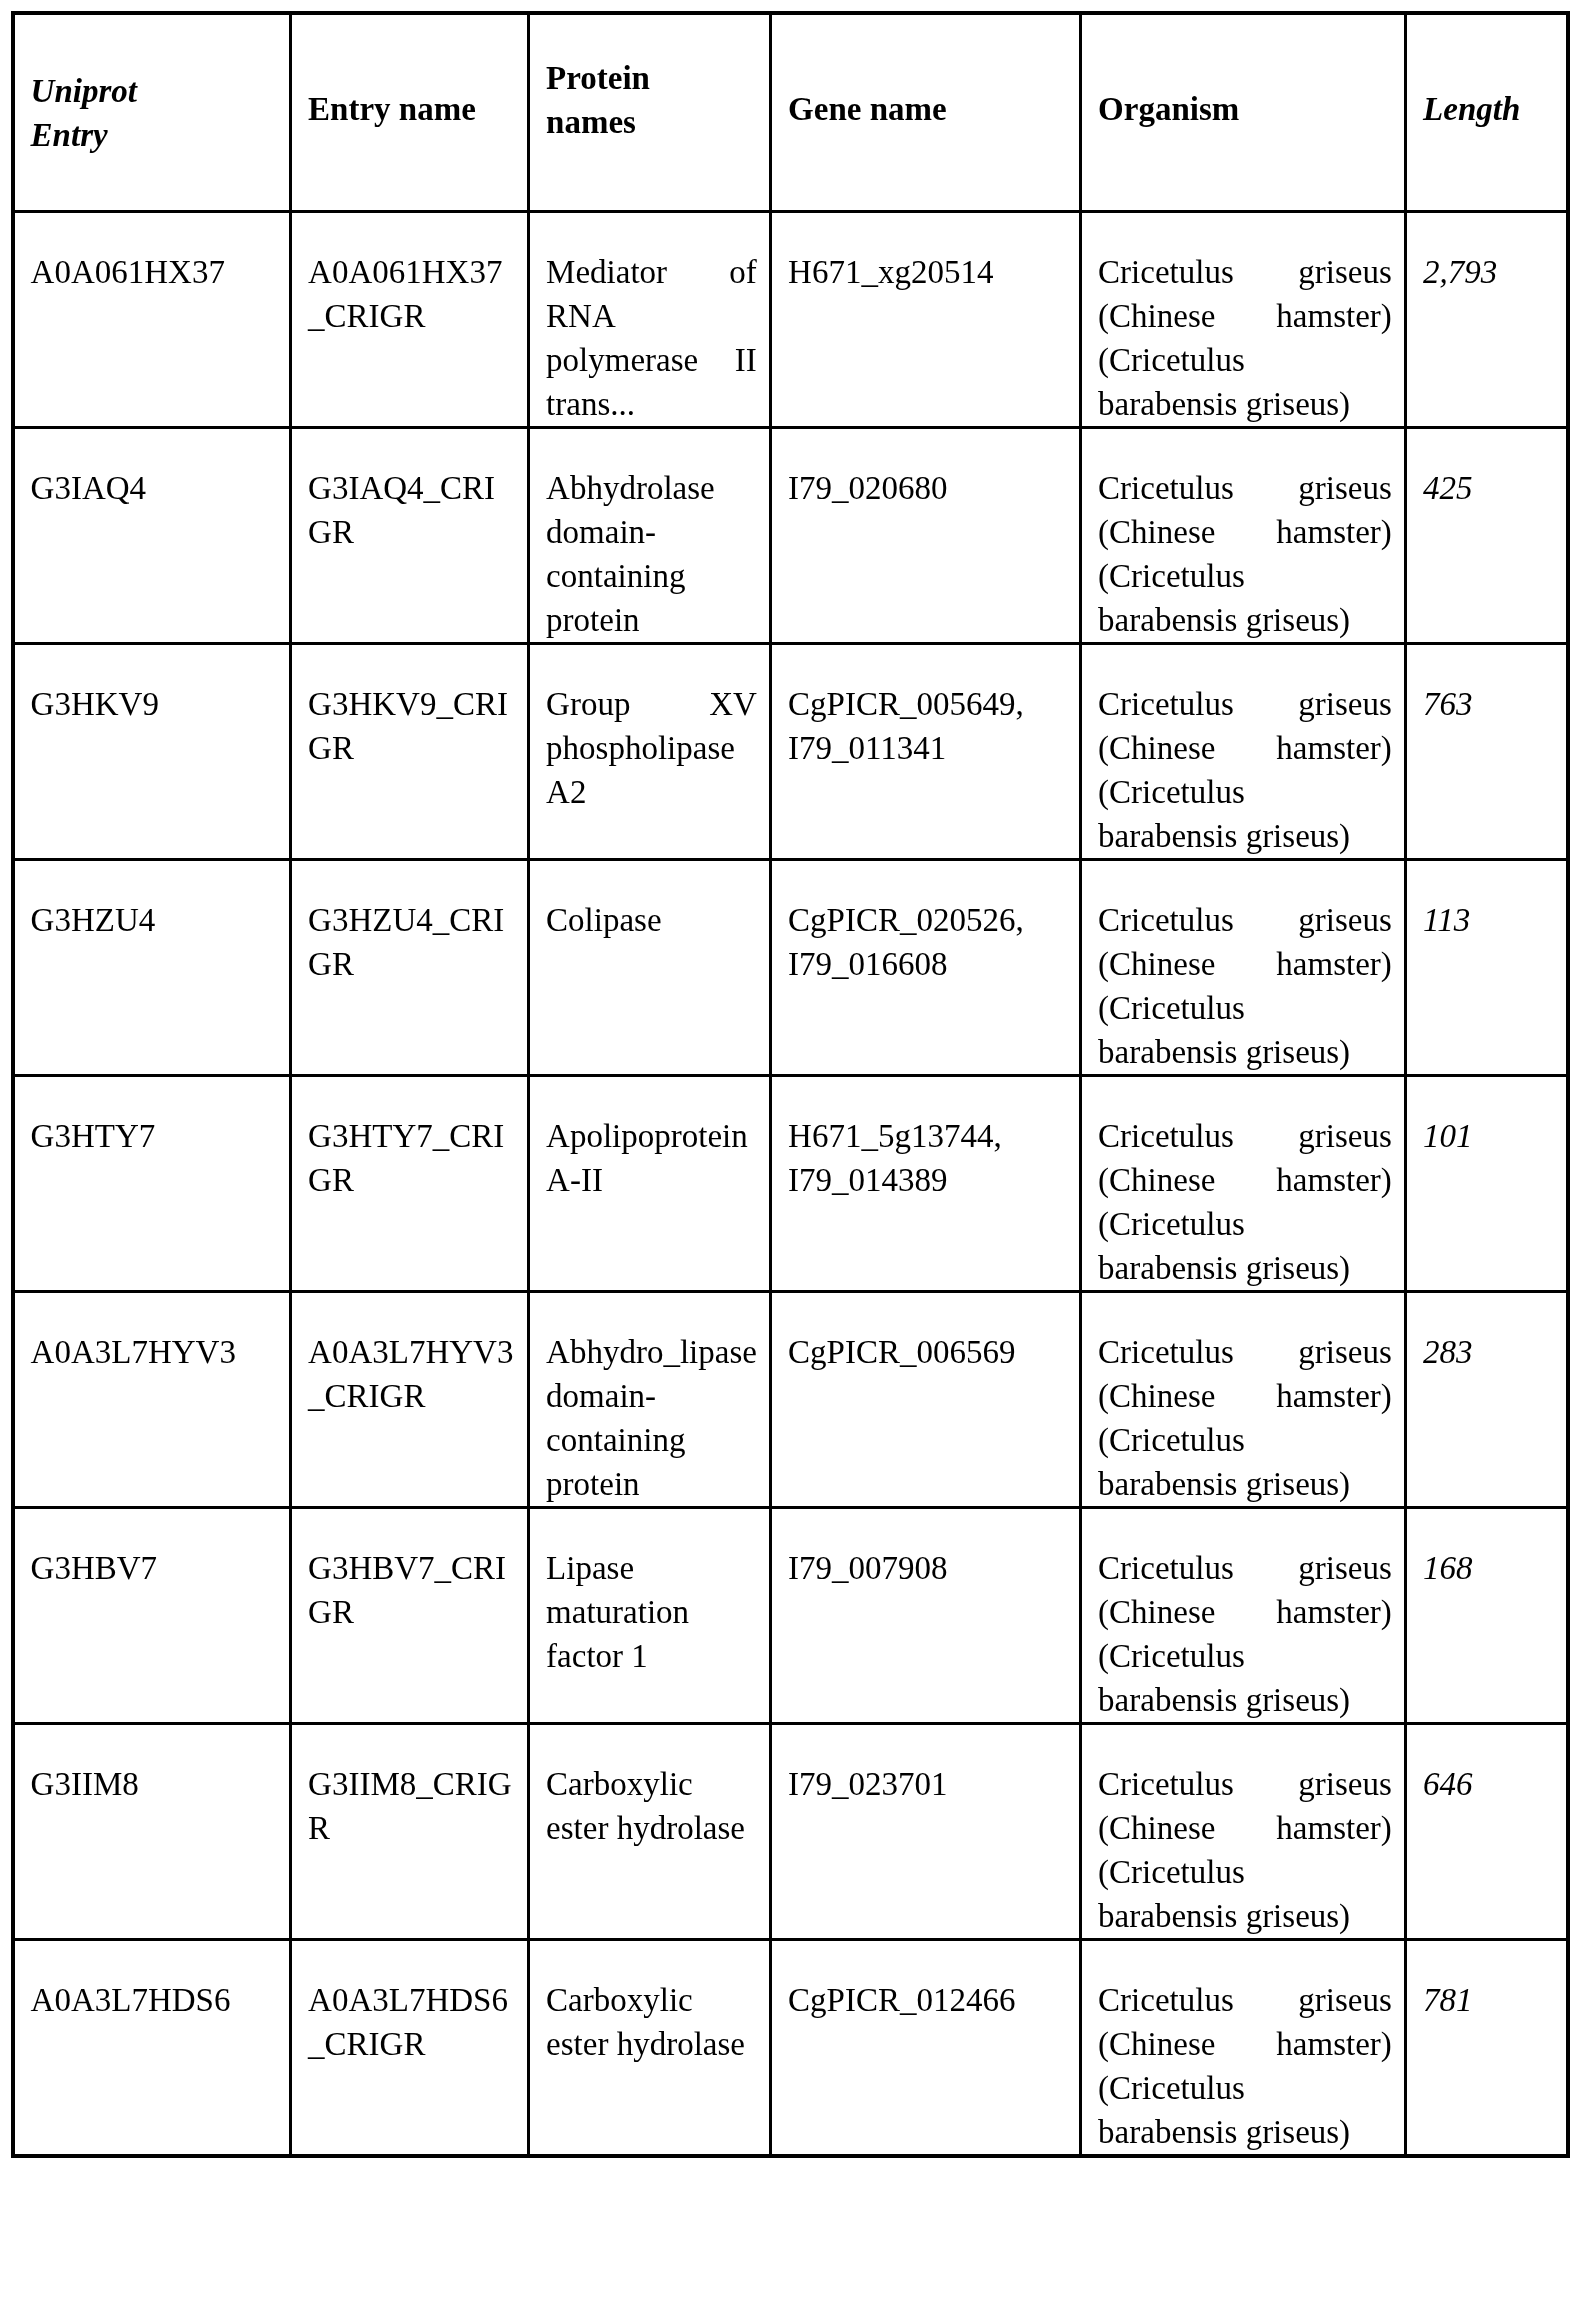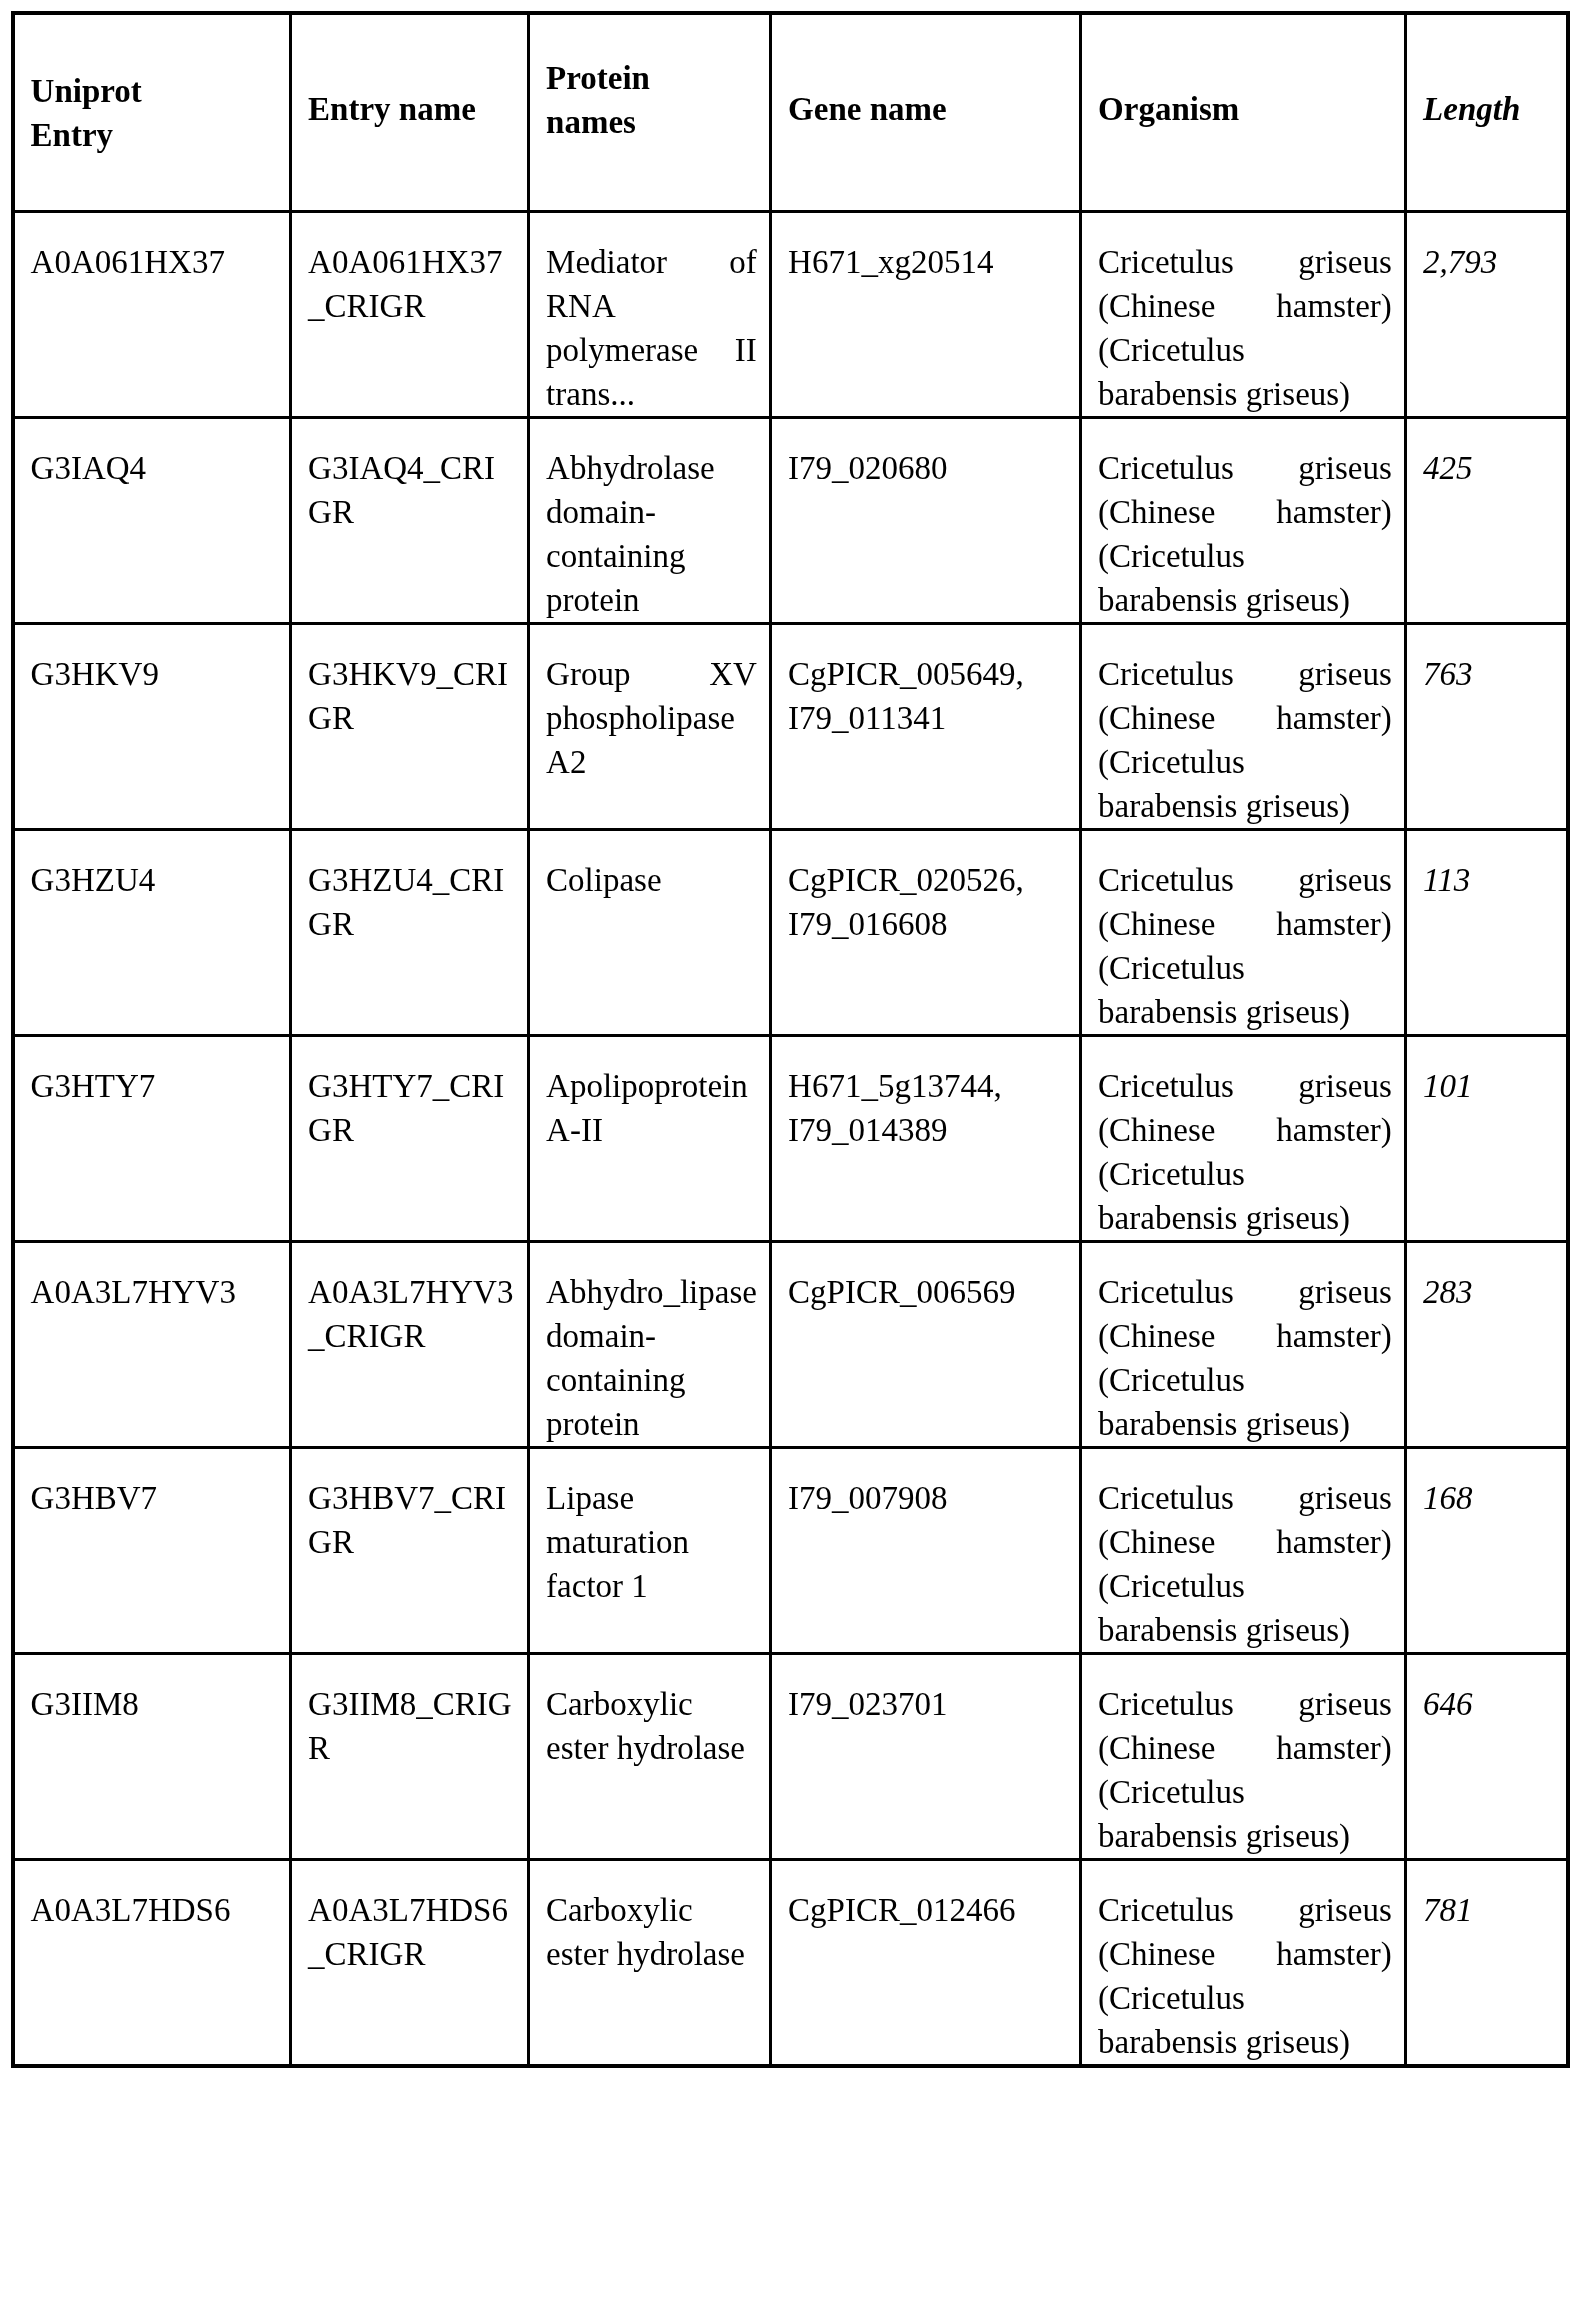--- a/index.html
+++ b/index.html
@@ -22,21 +22,21 @@
   }
   .tbl th {
     font-weight: bold;
     text-align: left;
     vertical-align: middle;
     height: 195px;
     padding-top: 0;
   }
   .tbl th .hd { display: block; margin-top: -5.3px; }
   .tbl tr.hdr-row th { border-top-width: 4.4px; }
-  .tbl td { height: 202px; padding-top: 27px; box-sizing: border-box; }
+  .tbl td { height: 202px; padding-top: 37px; box-sizing: border-box; }
   .tbl tbody tr td:first-child, .tbl tr th:first-child { border-left-width: 4.4px; }
   .tbl tbody tr td:last-child, .tbl tr th:last-child { border-right-width: 4.4px; font-style: italic; }
   .tbl tbody tr:last-child td { border-bottom-width: 4.4px; }
   .c1 { width: 278px; }
   .c2 { width: 238px; }
   .c3 { width: 242px; }
   .c4 { width: 310px; }
   .c5 { width: 325px; }
   .c6 { width: 162px; }
   .just { text-align: justify; text-align-last: auto; margin-top: 13px; }
@@ -50,21 +50,21 @@
     <col class="c1">
       <col class="c2">
       <col class="c3">
       <col class="c4">
       <col class="c5">
       <col class="c6">
   </colgroup>
   <thead>
     <tr class="hdr-row">
       <th>
-          <span class="hd" style="display:block;width:106px;margin-top:2px;">Uniprot Entry</span>
+          <span class="hd" style="display:block;width:106px;margin-top:2px;font-style:italic;">Uniprot Entry</span>
         </th>
       <th>
           <span class="hd">Entry name</span>
         </th>
       <th>
           <span class="hd" style="display:block;width:106px;margin-top:-25px;">Protein names</span>
         </th>
       <th>
           <span class="hd">Gene name</span>
         </th>

